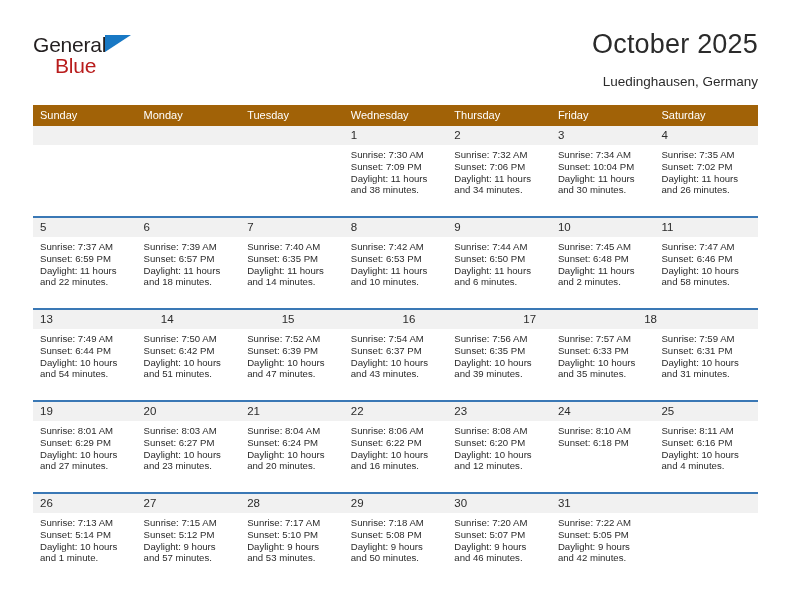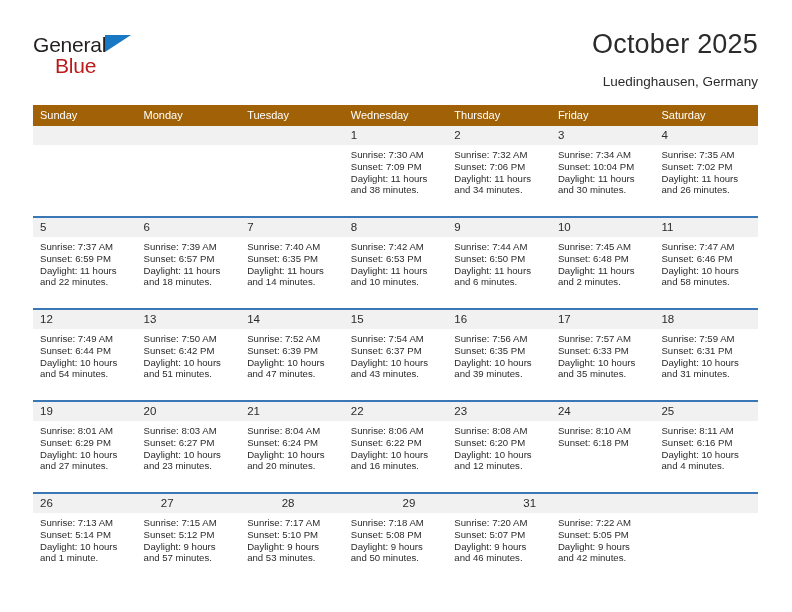--- a/index.html
+++ b/index.html
@@ -248,21 +248,20 @@
             </div>
             <div class="bodycell">
               <p>Sunrise: 7:47 AM</p>
               <p>Sunset: 6:46 PM</p>
               <p class="wrap">Daylight: 10 hours and 58 minutes.</p>
             </div>
           </div>
         </div>
         <div class="week">
           <div class="numrow">
-            <div class="numcell">12</div>
             <div class="numcell">13</div>
             <div class="numcell">14</div>
             <div class="numcell">15</div>
             <div class="numcell">16</div>
             <div class="numcell">17</div>
             <div class="numcell">18</div>
           </div>
           <div class="bodyrow">
             <div class="bodycell">
               <p>Sunrise: 7:49 AM</p>
@@ -347,20 +346,21 @@
               <p class="wrap">Daylight: 10 hours and 4 minutes.</p>
             </div>
           </div>
         </div>
         <div class="week">
           <div class="numrow">
             <div class="numcell">26</div>
             <div class="numcell">27</div>
             <div class="numcell">28</div>
             <div class="numcell">29</div>
+            <div class="numcell">30</div>
             <div class="numcell">31</div>
             <div class="numcell empty"></div>
           </div>
           <div class="bodyrow">
             <div class="bodycell">
               <p>Sunrise: 7:13 AM</p>
               <p>Sunset: 5:14 PM</p>
               <p class="wrap">Daylight: 10 hours and 1 minute.</p>
             </div>
             <div class="bodycell">

